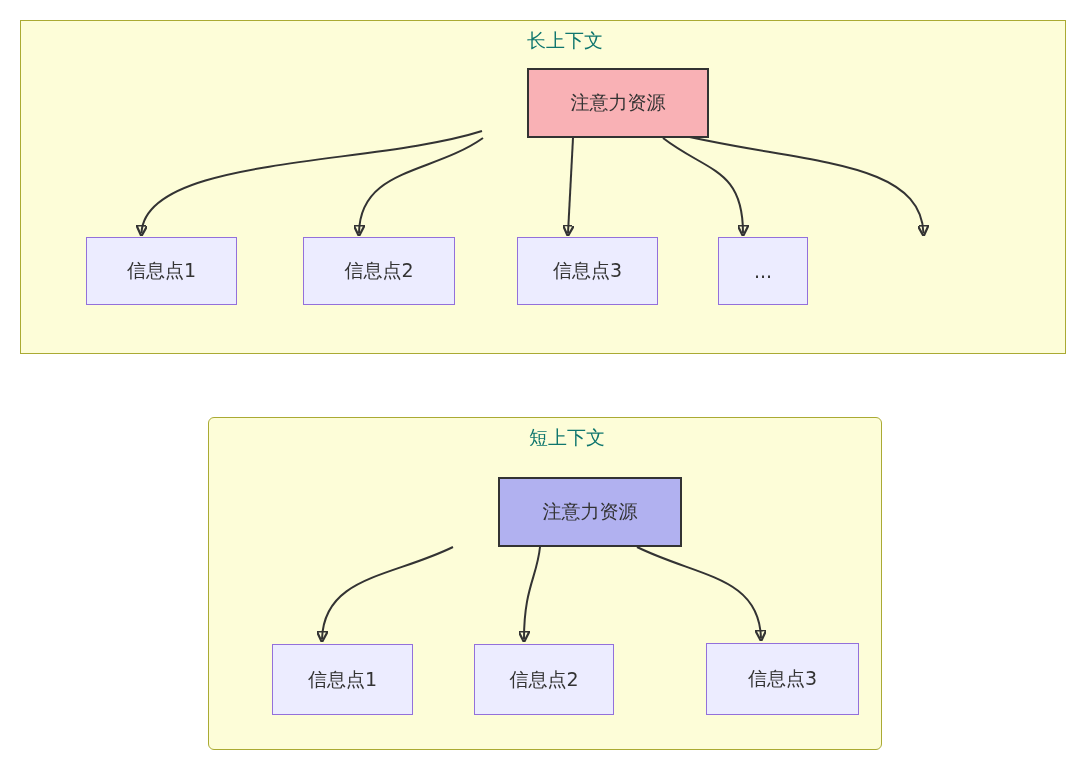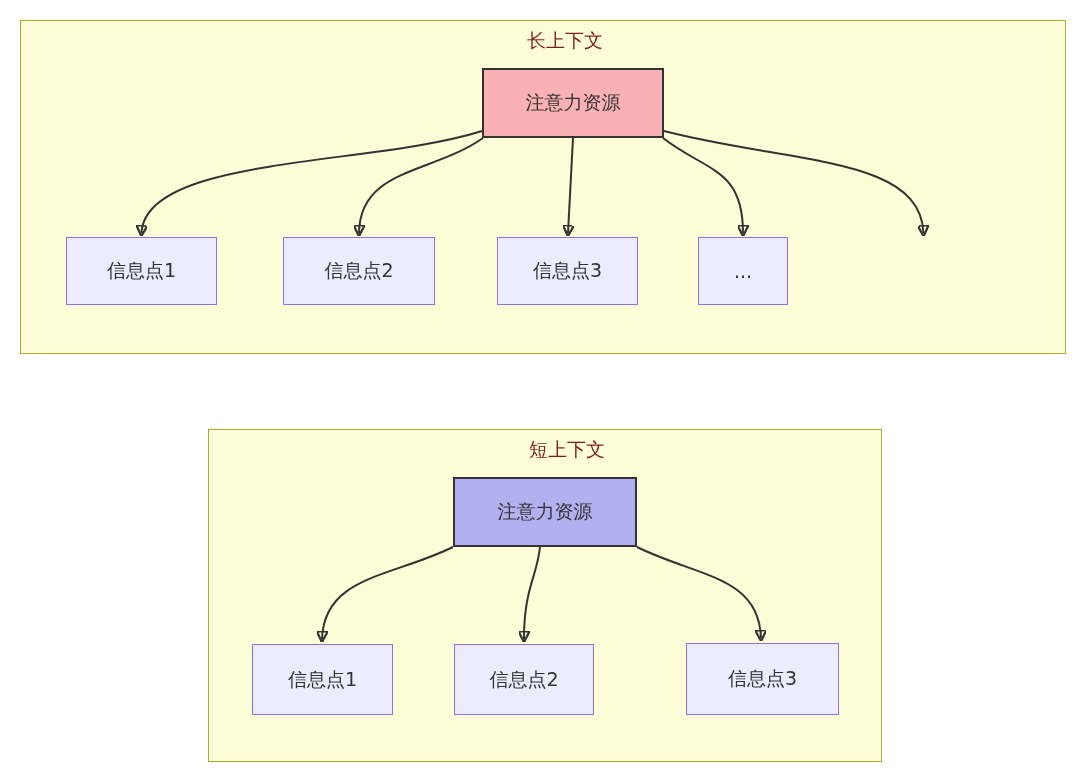--- a/index.html
+++ b/index.html
@@ -6,32 +6,32 @@
   #stage{
     position:relative;width:1080px;height:774px;background:#ffffff;overflow:hidden;
     font-family:"DejaVu Sans","Liberation Sans",sans-serif;color:#333333;
   }
   .cluster{
     position:absolute;box-sizing:border-box;
     background:#fdfdd8;border:1.5px solid #aaaa33;
   }
   .cluster-title{
     position:absolute;left:0;right:0;top:7px;text-align:center;
-    font-size:19px;color:#7f1d1d;margin-left:44px;
+    font-size:19px;color:#0f766e;margin-left:44px;
   }
   #cluster-long{left:20px;top:20px;width:1046px;height:334px;}
-  #cluster-short{left:208px;top:429px;width:674px;height:333px;}
+  #cluster-short{left:208px;top:417px;width:674px;height:333px;border-radius:6px;}
   .node{
     position:absolute;box-sizing:border-box;display:flex;align-items:center;justify-content:center;
     font-size:19px;color:#333333;white-space:nowrap;
   }
-  .attention{border:2.5px solid #333333;}
+  .attention{border:2.5px solid #333333;margin-left:45px;}
   #attention-long{left:482px;top:68px;width:182px;height:70px;background:#f9b1b5;}
   #attention-short{left:453px;top:477px;width:184px;height:70px;background:#b1b1f0;}
-  .info{background:#ececff;border:1.5px solid #9370db;}
+  .info{background:#ececff;border:1.5px solid #9370db;margin-left:20px;}
   #info-l1{left:66px;top:237px;width:151px;height:68px;}
   #info-l2{left:283px;top:237px;width:152px;height:68px;}
   #info-l3{left:497px;top:237px;width:141px;height:68px;}
   #info-l4{left:698px;top:237px;width:90px;height:68px;}
   #info-l5{left:847px;top:237px;width:153px;height:68px;}
   #info-s1{left:252px;top:644px;width:141px;height:71px;}
   #info-s2{left:454px;top:644px;width:140px;height:71px;}
   #info-s3{left:686px;top:643px;width:153px;height:72px;}
   #edges{position:absolute;left:0;top:0;width:1080px;height:774px;pointer-events:none;}
   #edges path{stroke:#333333;stroke-width:2;fill:none;}

